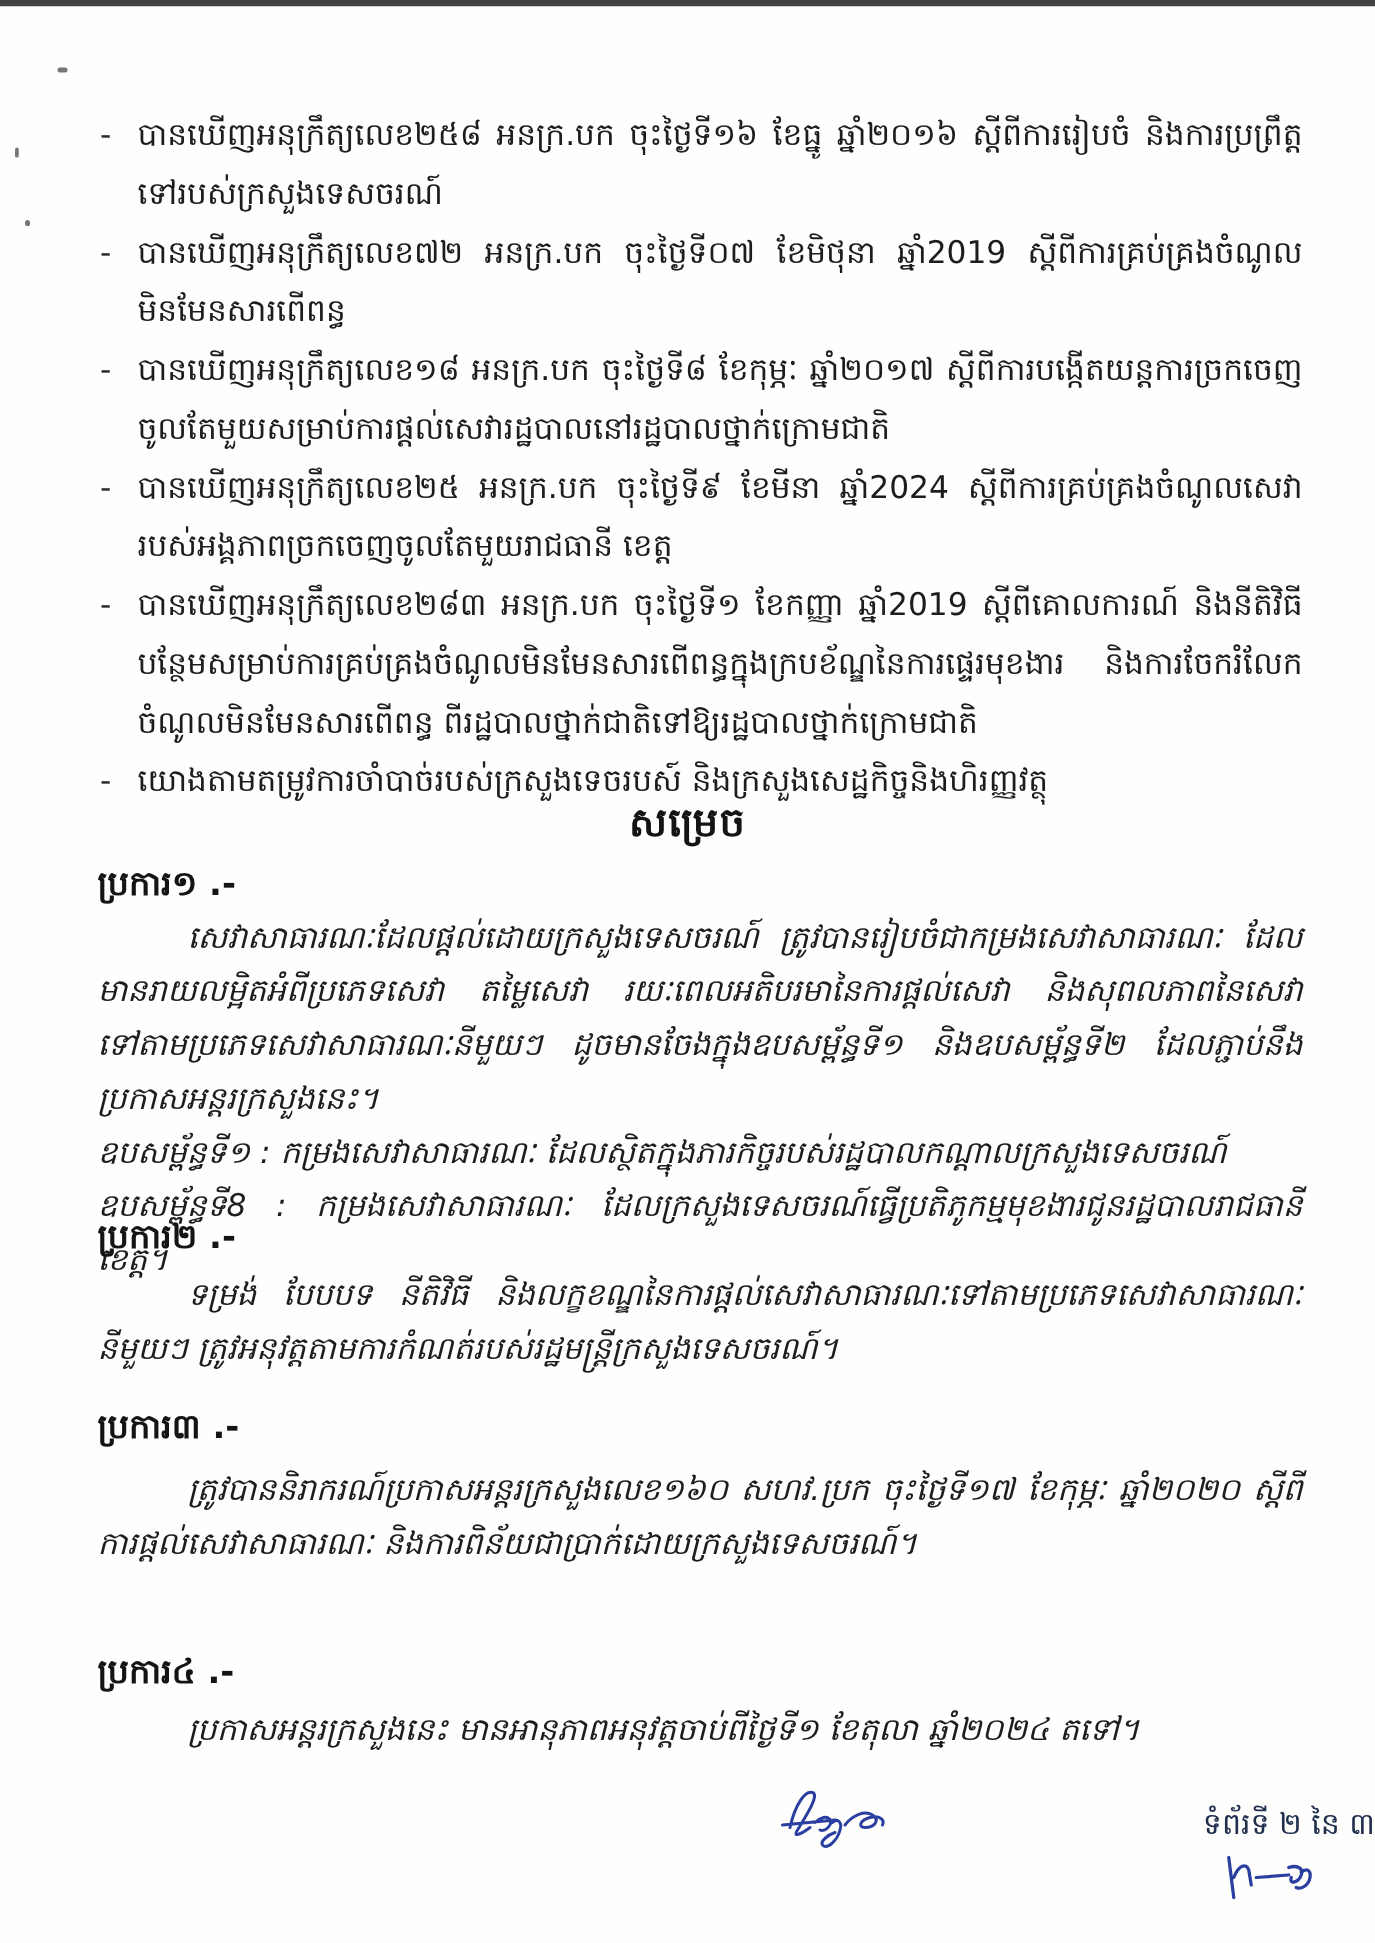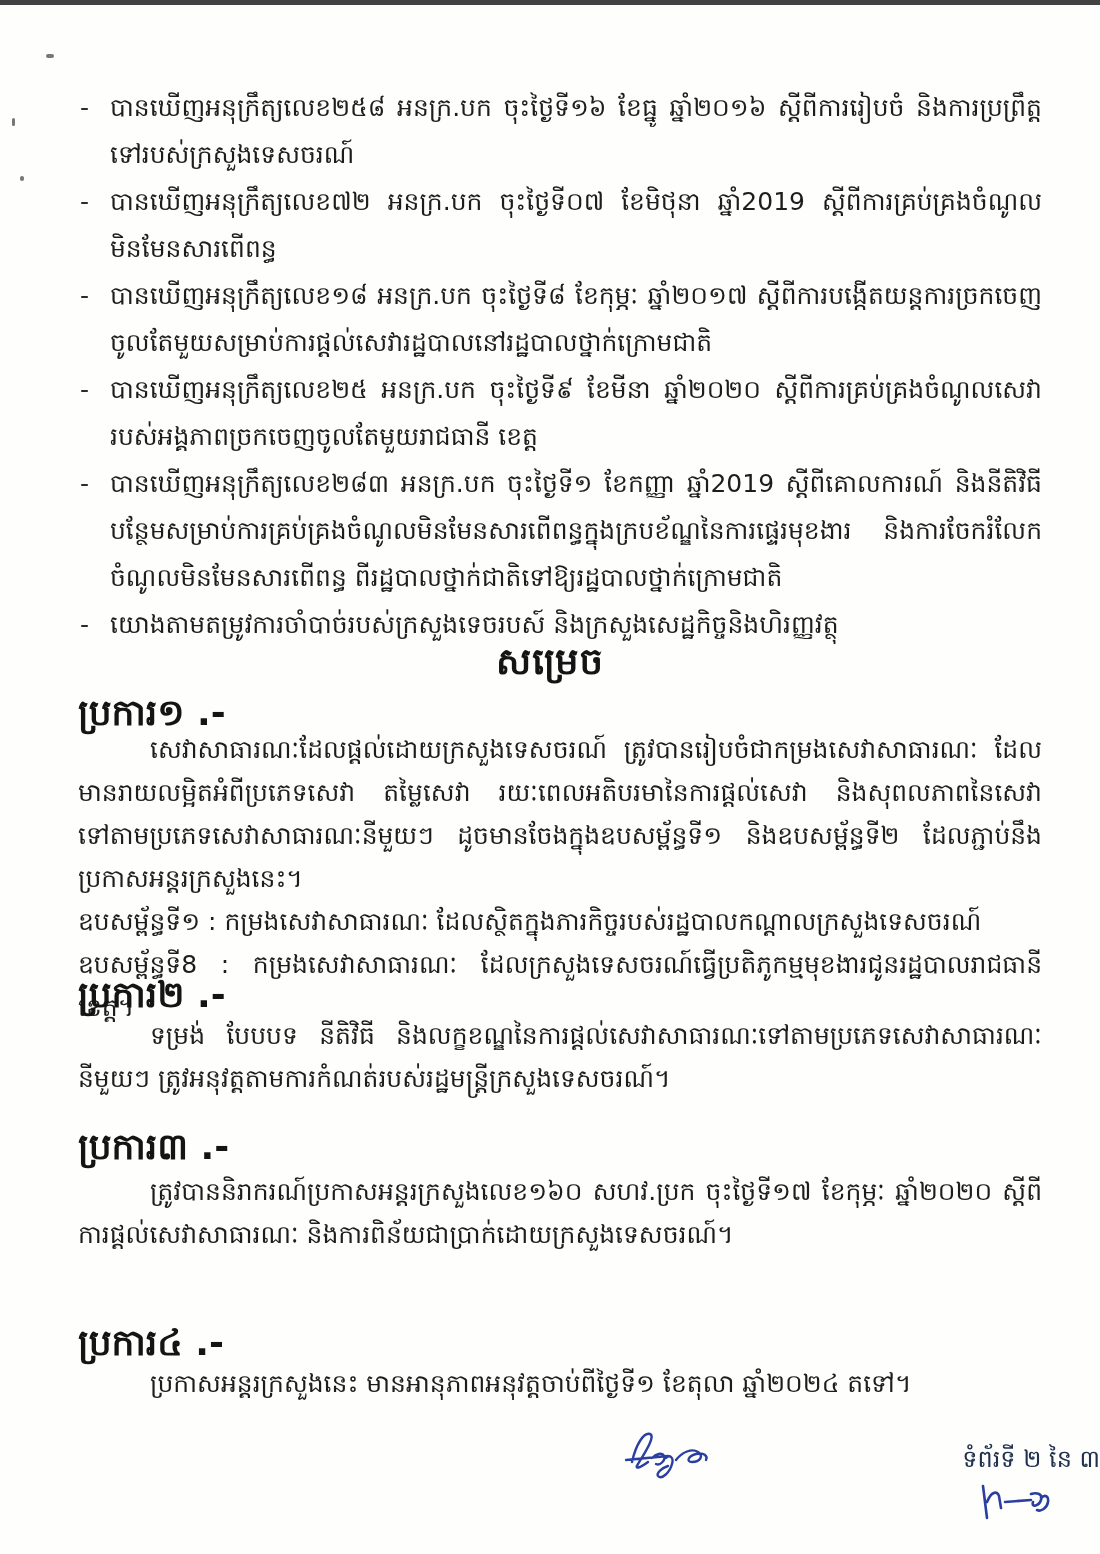--- a/index.html
+++ b/index.html
@@ -46,39 +46,40 @@
   }
   .bullet-text {
     flex: 1 1 auto;
     text-align: justify;
   }
   .decision-heading {
     position: absolute;
     top: 638px; left: 0;
     width: 1100px;
     text-align: center;
-    font-size: 37px;
+    font-size: 32px;
     font-weight: bold;
     letter-spacing: 1px;
     color: #141414;
   }
   .article-title {
     position: absolute;
     left: 78px;
-    font-size: 36px;
+    font-size: 27px;
     font-weight: bold;
     color: #141414;
   }
   .article-body {
     position: absolute;
     left: 78px;
     width: 964px;
     font-size: 25px;
     line-height: 43px;
     text-align: justify;
+    font-style: italic;
   }
   .indent-first {
     text-indent: 72px;
     margin: 0;
   }
   .no-indent {
     text-indent: 0;
     margin: 0;
   }
   .footer-line {
@@ -112,21 +113,21 @@
     <div class="bullet-row">
       <span class="bullet-dash">-</span>
       <span class="bullet-text">បានឃើញអនុក្រឹត្យលេខ៧២ អនក្រ.បក ចុះថ្ងៃទី០៧ ខែមិថុនា ឆ្នាំ2019 ស្តីពីការគ្រប់គ្រងចំណូលមិនមែនសារពើពន្ធ</span>
     </div>
     <div class="bullet-row">
       <span class="bullet-dash">-</span>
       <span class="bullet-text">បានឃើញអនុក្រឹត្យលេខ១៨ អនក្រ.បក ចុះថ្ងៃទី៨ ខែកុម្ភៈ ឆ្នាំ២០១៧ ស្តីពីការបង្កើតយន្តការច្រកចេញចូលតែមួយសម្រាប់ការផ្តល់សេវារដ្ឋបាលនៅរដ្ឋបាលថ្នាក់ក្រោមជាតិ</span>
     </div>
     <div class="bullet-row">
       <span class="bullet-dash">-</span>
-      <span class="bullet-text">បានឃើញអនុក្រឹត្យលេខ២៥ អនក្រ.បក ចុះថ្ងៃទី៩ ខែមីនា ឆ្នាំ២០២០ ស្តីពីការគ្រប់គ្រងចំណូលសេវារបស់អង្គភាពច្រកចេញចូលតែមួយរាជធានី ខេត្ត</span>
+      <span class="bullet-text">បានឃើញអនុក្រឹត្យលេខ២៥ អនក្រ.បក ចុះថ្ងៃទី៩ ខែមីនា ឆ្នាំ2024 ស្តីពីការគ្រប់គ្រងចំណូលសេវារបស់អង្គភាពច្រកចេញចូលតែមួយរាជធានី ខេត្ត</span>
     </div>
     <div class="bullet-row">
       <span class="bullet-dash">-</span>
       <span class="bullet-text">បានឃើញអនុក្រឹត្យលេខ២៨៣ អនក្រ.បក ចុះថ្ងៃទី១ ខែកញ្ញា ឆ្នាំ2019 ស្តីពីគោលការណ៍ និងនីតិវិធីបន្ថែមសម្រាប់ការគ្រប់គ្រងចំណូលមិនមែនសារពើពន្ធក្នុងក្របខ័ណ្ឌនៃការផ្ទេរមុខងារ និងការចែករំលែកចំណូលមិនមែនសារពើពន្ធ ពីរដ្ឋបាលថ្នាក់ជាតិទៅឱ្យរដ្ឋបាលថ្នាក់ក្រោមជាតិ</span>
     </div>
     <div class="bullet-row">
       <span class="bullet-dash">-</span>
       <span class="bullet-text">យោងតាមតម្រូវការចាំបាច់របស់ក្រសួងទេចរបស៍ និងក្រសួងសេដ្ឋកិច្ចនិងហិរញ្ញវត្ថុ</span>
     </div>
   </div>

